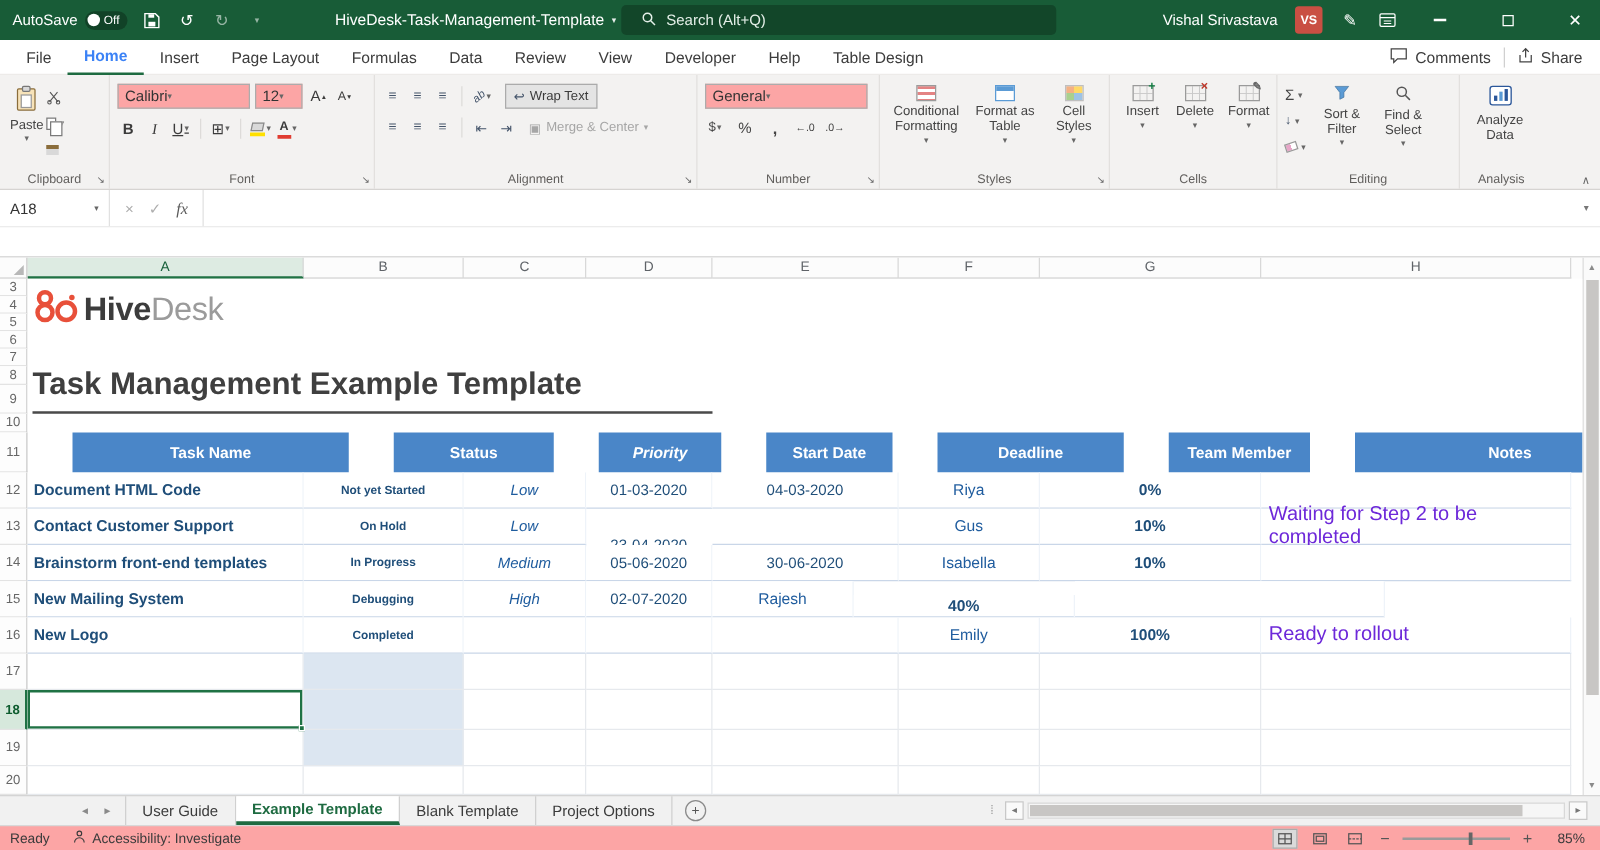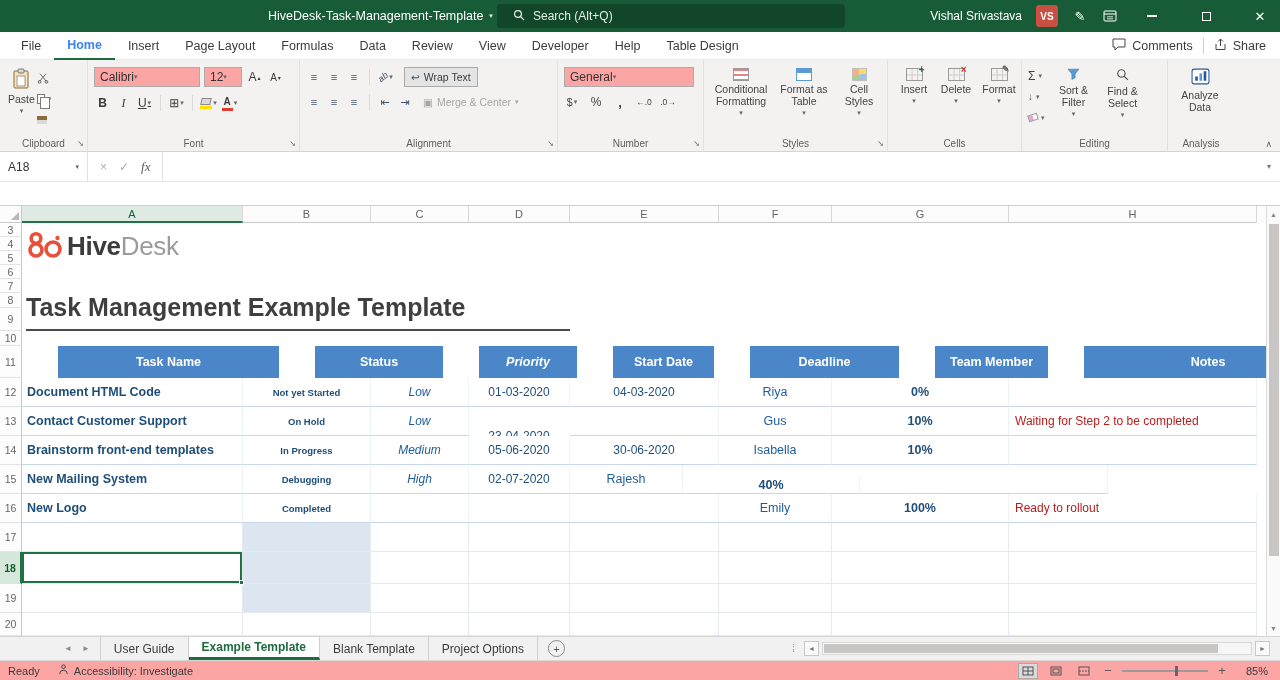--- a/index.html
+++ b/index.html
@@ -92,21 +92,21 @@
   .blankcell{width:1235px;background:#fff}
   .thead-row .th{display:flex;align-items:center;justify-content:center;background:#4A86C8;color:#fff;font-weight:700;font-size:12.5px;flex:none}
   .th.italic{font-style:italic}
   .tbody-row .td{display:flex;align-items:center;justify-content:center;border-bottom:1px solid #C9D6E8;border-right:1px solid #EEF3F9;background:#fff;flex:none}
   .c-task{justify-content:flex-start!important;padding-left:5px;font-weight:700;color:#1F4E79;font-size:12.5px}
   .c-status{font-weight:700;font-size:9.5px;color:#1F4E79}
   .c-priority{font-style:italic;color:#1F5C9E;font-size:12px}
   .c-date{color:#1F4E79;font-size:12px}
   .c-member{color:#1F5C9E;font-size:12.5px}
   .c-completion{font-weight:700;color:#1F4E79;font-size:12.5px}
-  .c-notes{justify-content:flex-start!important;padding-left:6px;color:#b91c1c;font-size:12px}
+  .c-notes{justify-content:flex-start!important;padding-left:6px;color:#6d28d9;font-size:16px}
   .ec{border-right:1px solid #E6E9ED;border-bottom:1px solid #E6E9ED;flex:none;position:relative}
   .ec.shade{background:#DCE6F1}
   .ec.cell-sel{box-shadow:inset 0 0 0 2px #1F7244;z-index:2}
   .fill-handle{position:absolute;right:-2px;bottom:-2px;width:5px;height:5px;background:#1F7244;border:1px solid #fff;z-index:3}
   .logo-block{position:absolute;left:26px;top:6px;display:flex;align-items:center;gap:4px}
   .logo-text{font-size:26px;letter-spacing:-.3px}
   .logo-hive{font-weight:700;color:#3C3C3C}
   .logo-desk{font-weight:400;color:#9B9B9B}
   .title-block{position:absolute;left:26px;top:70px;width:544px;font-size:25px;font-weight:700;color:#3F3F3F;border-bottom:2px solid #4A4A4A;padding-bottom:7px}
   .vrail{width:14px;flex:none;background:#FAFAFA;border-left:1px solid #DCDCDC;display:flex;flex-direction:column;align-items:center}
@@ -138,20 +138,39 @@
   .zoom-thumb{position:absolute;left:62%;top:-4px;width:3px;height:10px;background:#666}
   .zoom-pm{font-size:13px;color:#555;width:12px;text-align:center}
   .zoom-pct{width:32px;text-align:right}
 </style>
 </head>
 <body>
 
 <div class="app">
 
   <div class="titlebar">
+    <div class="tb-left">
+      <span class="tb-autosave">
+        <span>AutoSave</span>
+        <span class="tb-pill">
+            <span class="tb-dot"></span>
+            <span>Off</span>
+          </span>
+      </span>
+      <span class="tb-ic">
+          <svg width="13" height="13" viewBox="0 0 14 14">
+            <path d="M1 1 h9 l3 3 v9 H1 z" fill="none" stroke="#fff" stroke-width="1.2"></path>
+            <rect x="4" y="8" width="6" height="4" fill="#fff"></rect>
+            <rect x="4" y="1.5" width="5" height="3" fill="#fff"></rect>
+          </svg>
+        </span>
+      <span class="tb-ic">↺</span>
+      <span class="tb-ic dim">↻</span>
+      <span class="tb-ic dim" style="font-size:7px">▾</span>
+    </div>
     <div class="tb-file">
       <span>HiveDesk-Task-Management-Template</span>
         <span class="chev" style="color:#fff">▾</span>
     </div>
     <div class="tb-search">
       <span><svg width="12" height="12" viewBox="0 0 12 12">
             <circle cx="5" cy="5" r="3.4" fill="none" stroke="#E4EFE8" stroke-width="1.2"></circle>
             <line x1="7.6" y1="7.6" x2="11" y2="11" stroke="#E4EFE8" stroke-width="1.2"></line>
           </svg></span>
       <span>Search (Alt+Q)</span>

